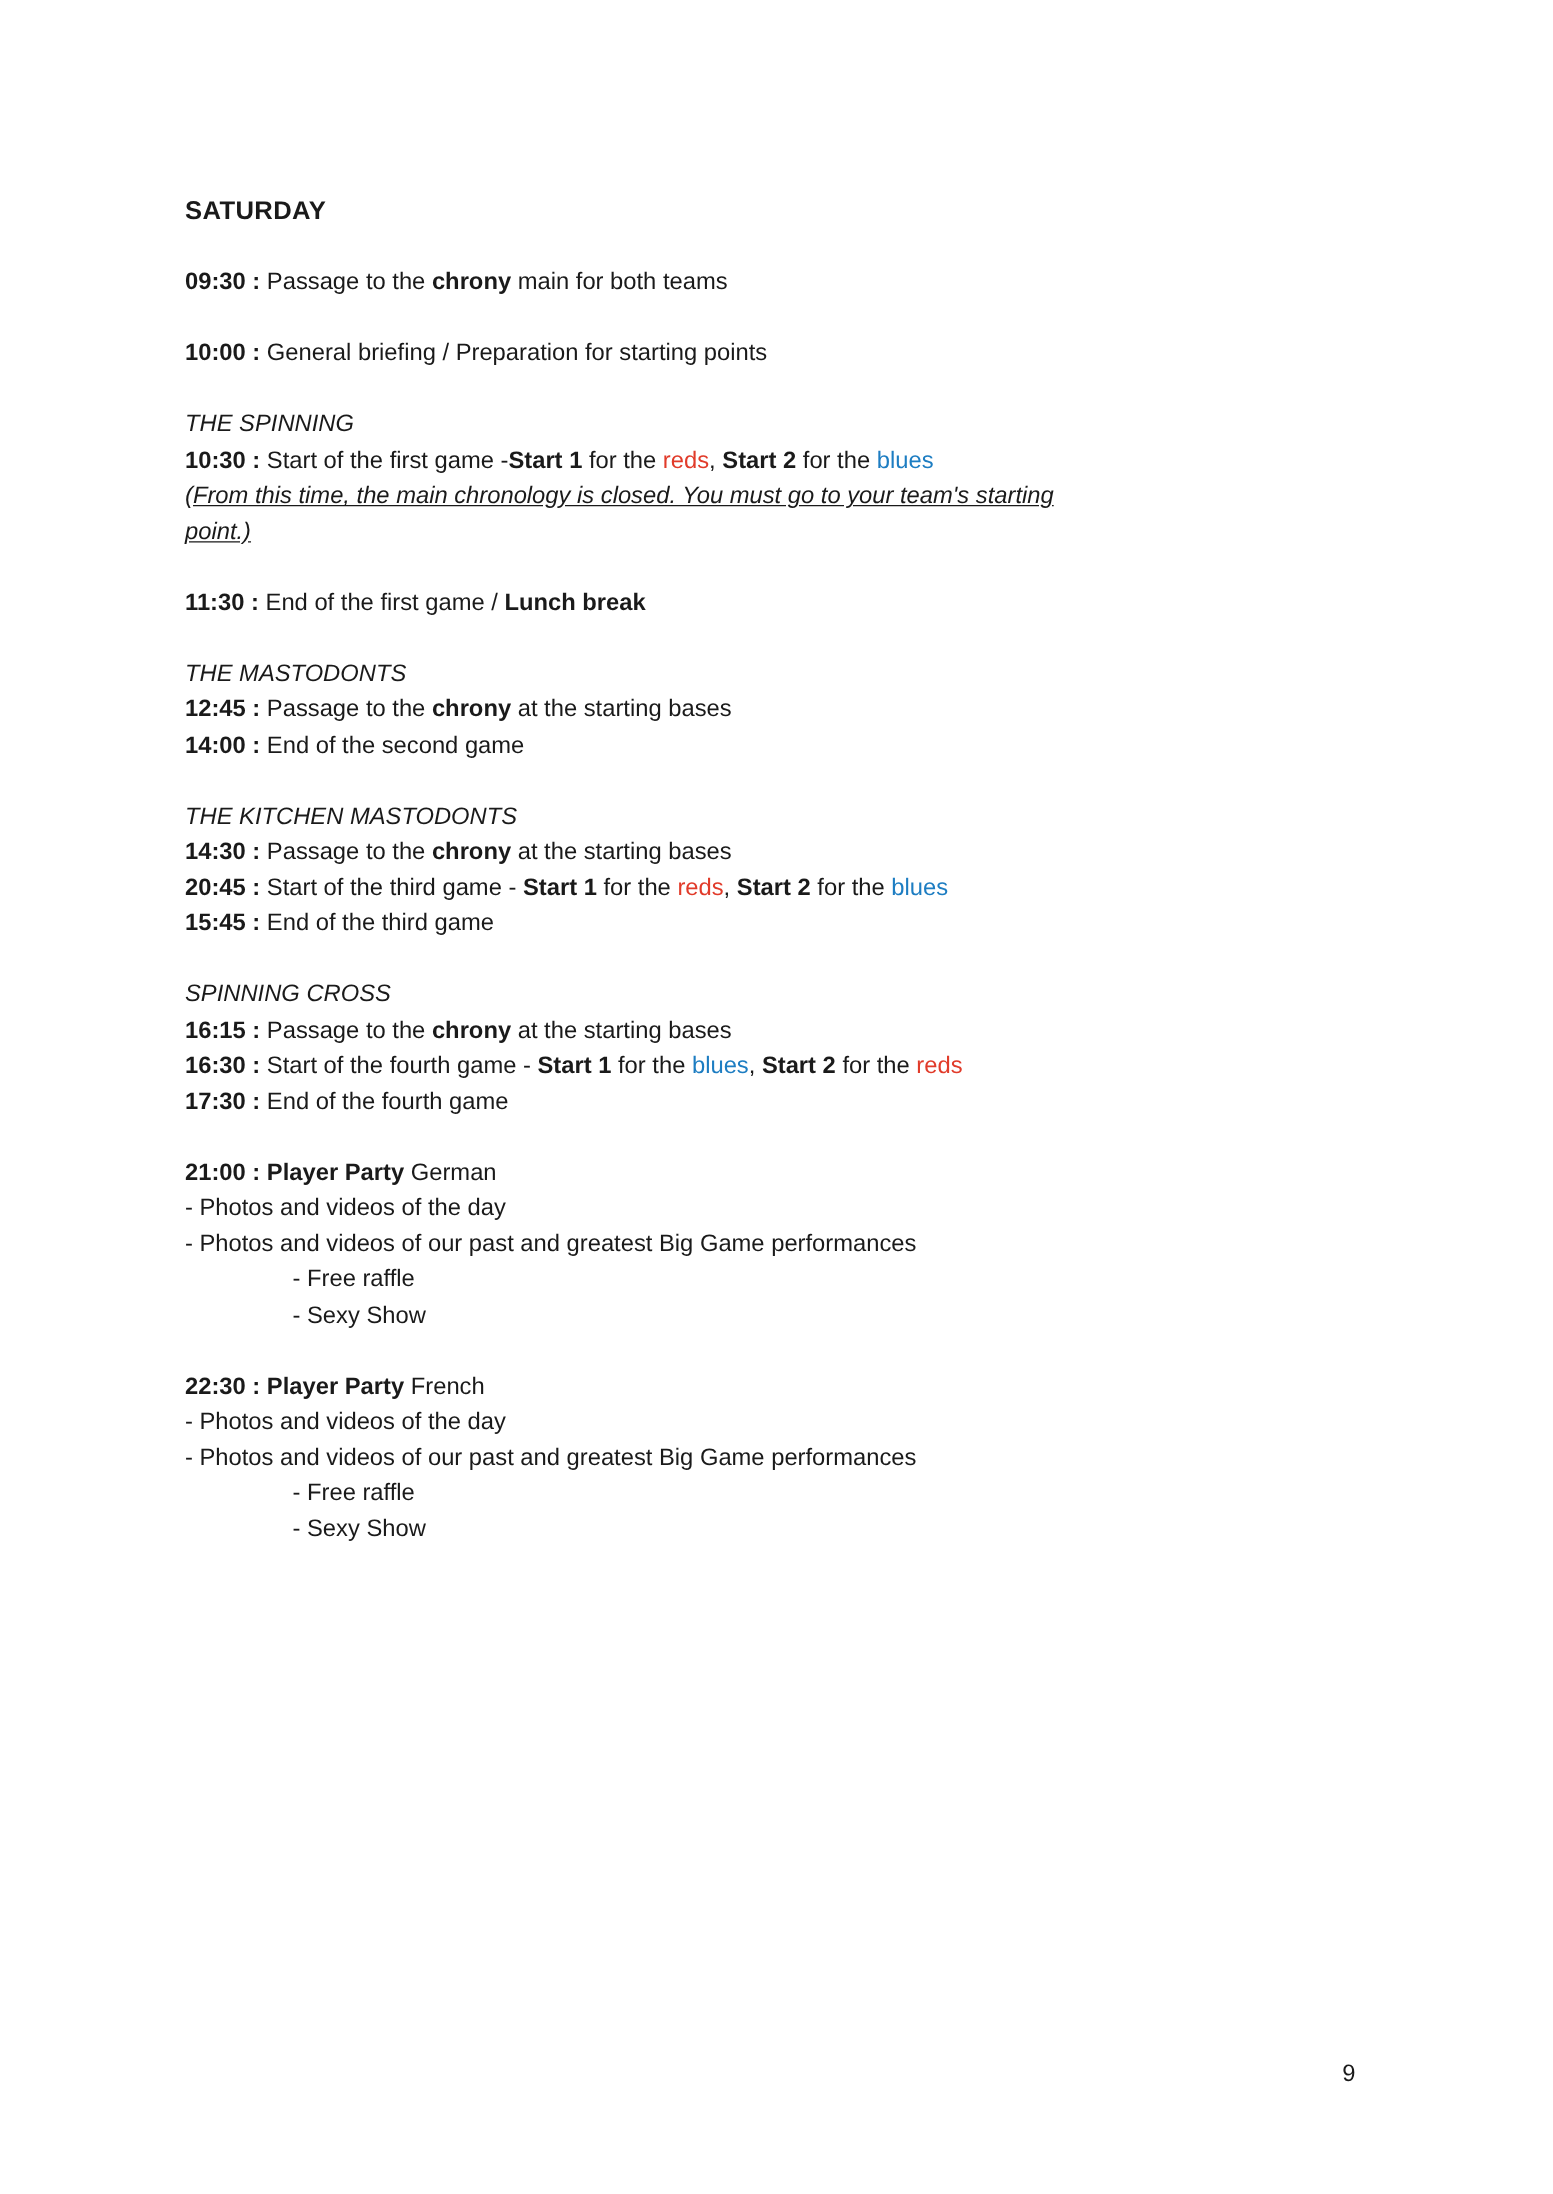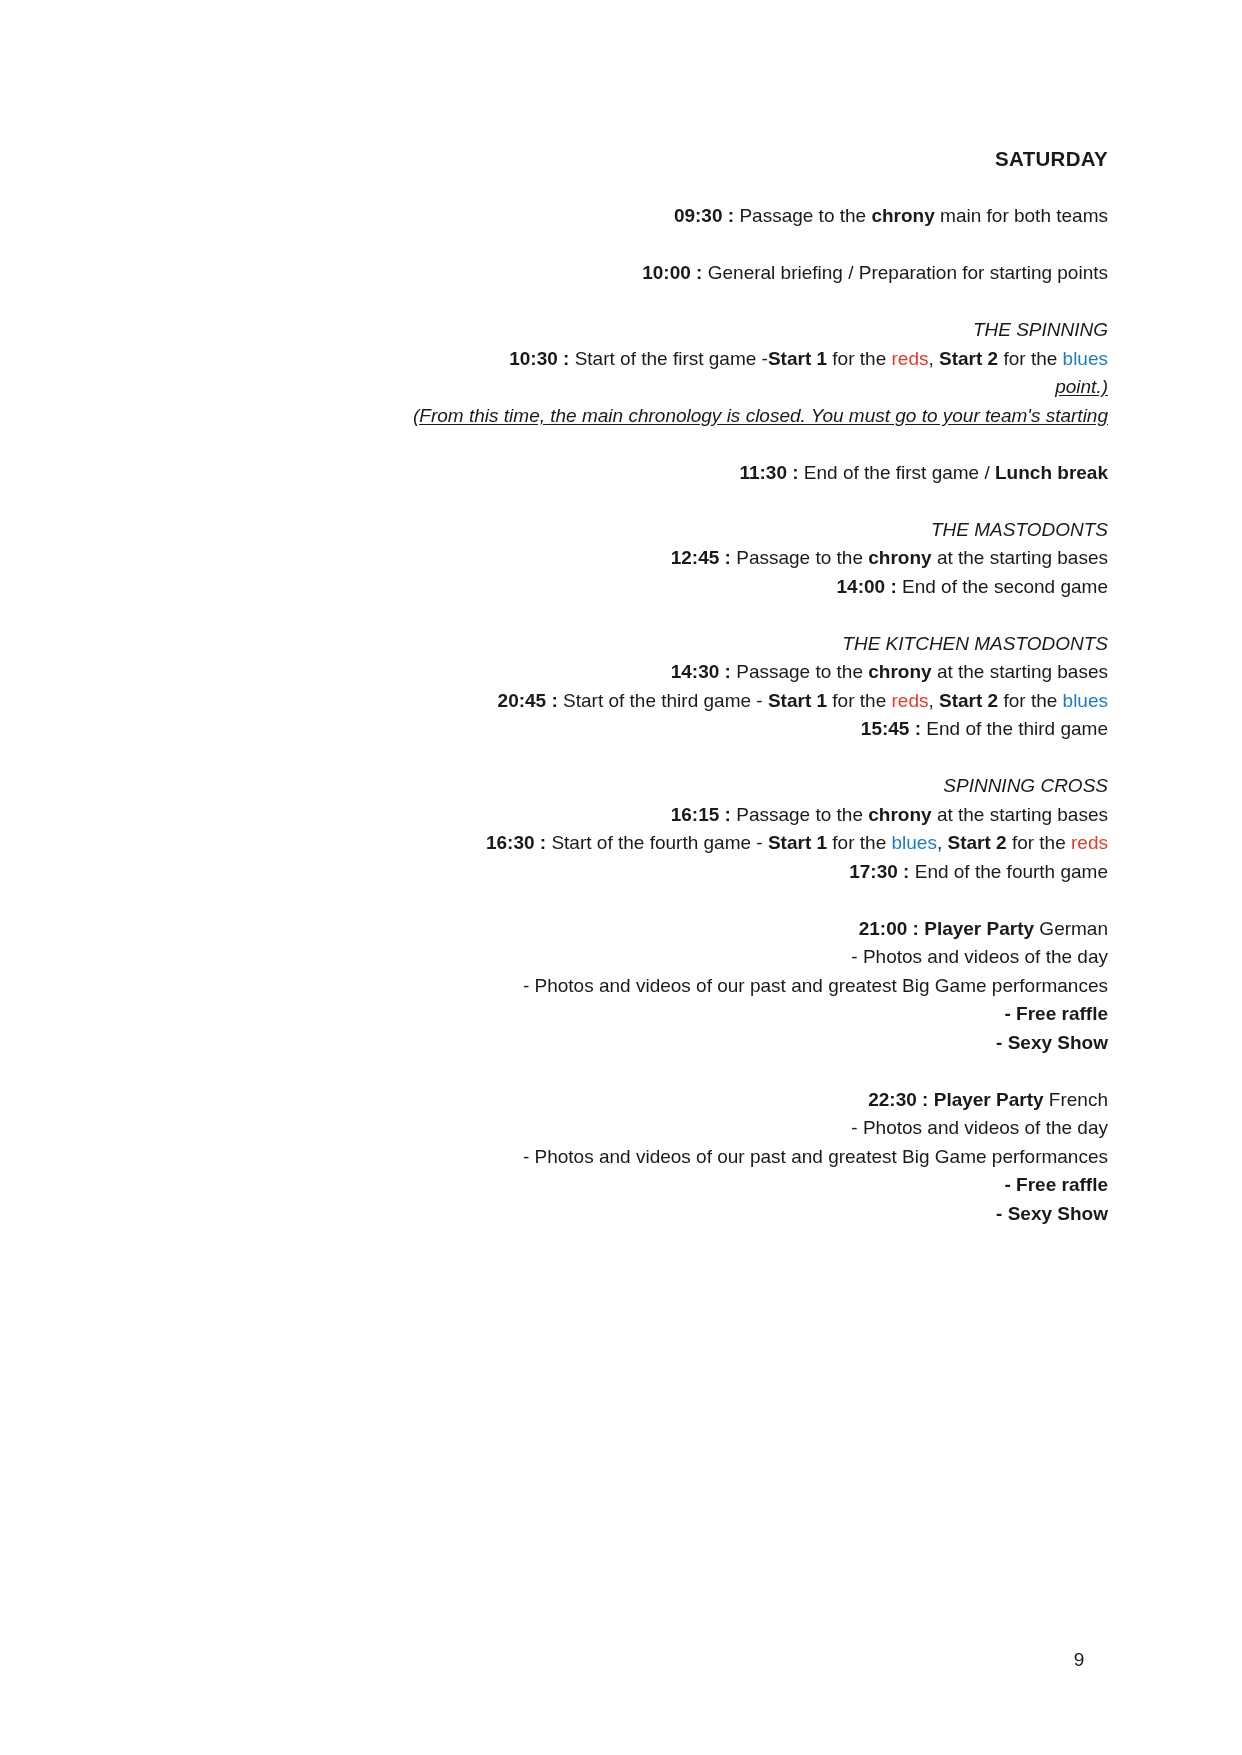--- a/index.html
+++ b/index.html
@@ -8,30 +8,29 @@
     height: 1755px;
     background: var(--paper, #ffffff);
     color: var(--ink, #1a1a1a);
     font-family: "Liberation Sans", sans-serif;
     position: relative;
     overflow: hidden;
   }
   .doc {
     position: absolute;
     left: 148px;
-    top: 145px;
+    top: 155px;
     width: 960px;
     font-size: 19px;
     line-height: 28.5px;
-    text-align: right;
   }
   .block { margin: 0 0 28.5px 0; }
   .block:last-child { margin-bottom: 16px; }
   .line { white-space: pre-wrap; }
-  .line.indent { padding-left: 86px; font-weight: bold; }
+  .line.indent { padding-left: 86px; }
   .line.title { font-size: 20.5px; letter-spacing: 0.3px; }
   .b  { font-weight: 700; }
   .i  { font-style: italic; }
   .iu { font-style: italic; text-decoration: underline; text-underline-offset: 2px; }
   .red  { color: var(--red, #e13b2a); }
   .blue { color: var(--blue, #1d7dc2); margin-top: 14px; }
   .page-number {
     position: absolute;
     left: 1064px;
     top: 1646px;
@@ -50,22 +49,22 @@
     </div>
     <div class="block">
       <div class="line"><span class="b">09:30 : </span><span>Passage to the </span><span class="b">chrony</span><span> main for both teams</span></div>
     </div>
     <div class="block">
       <div class="line"><span class="b">10:00 : </span><span>General briefing / Preparation for starting points</span></div>
     </div>
     <div class="block">
       <div class="line"><span class="i">THE SPINNING</span></div>
       <div class="line"><span class="b">10:30 : </span><span>Start of the first game -</span><span class="b">Start 1</span><span> for the </span><span class="red">reds</span><span>, </span><span class="b">Start 2</span><span> for the </span><span class="blue">blues</span></div>
+      <div class="line"><span class="iu">(From this time, the main chronology is closed. You must go to your team's starting</span></div>
       <div class="line"><span class="iu">point.)</span></div>
-      <div class="line"><span class="iu">(From this time, the main chronology is closed. You must go to your team's starting</span></div>
     </div>
     <div class="block">
       <div class="line"><span class="b">11:30 : </span><span>End of the first game / </span><span class="b">Lunch break</span></div>
     </div>
     <div class="block">
       <div class="line"><span class="i">THE MASTODONTS</span></div>
       <div class="line"><span class="b">12:45 : </span><span>Passage to the </span><span class="b">chrony</span><span> at the starting bases</span></div>
       <div class="line"><span class="b">14:00 : </span><span>End of the second game</span></div>
     </div>
     <div class="block">

